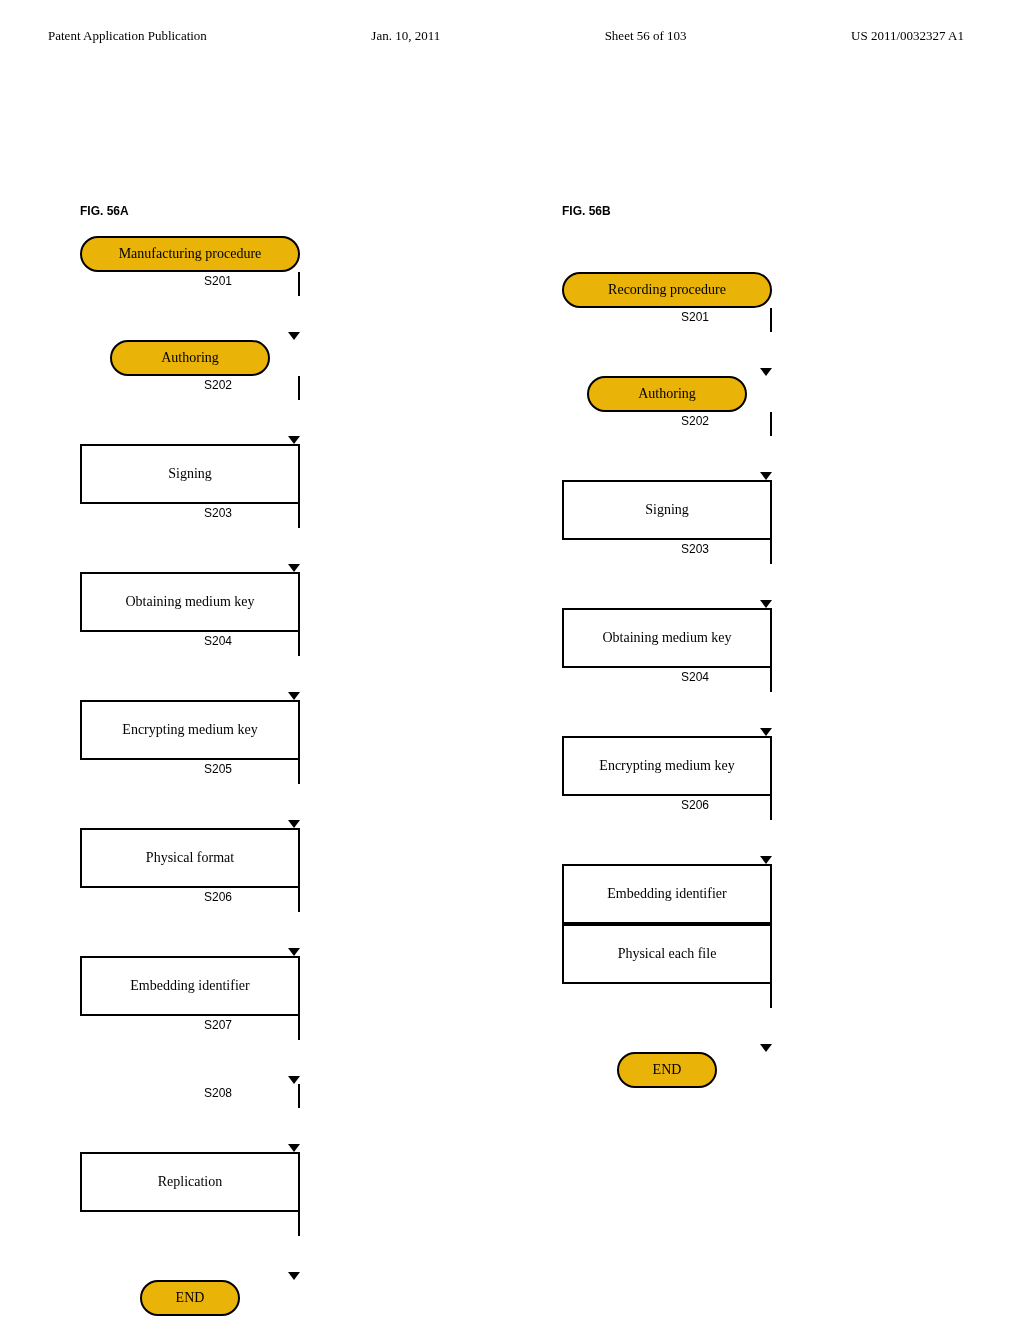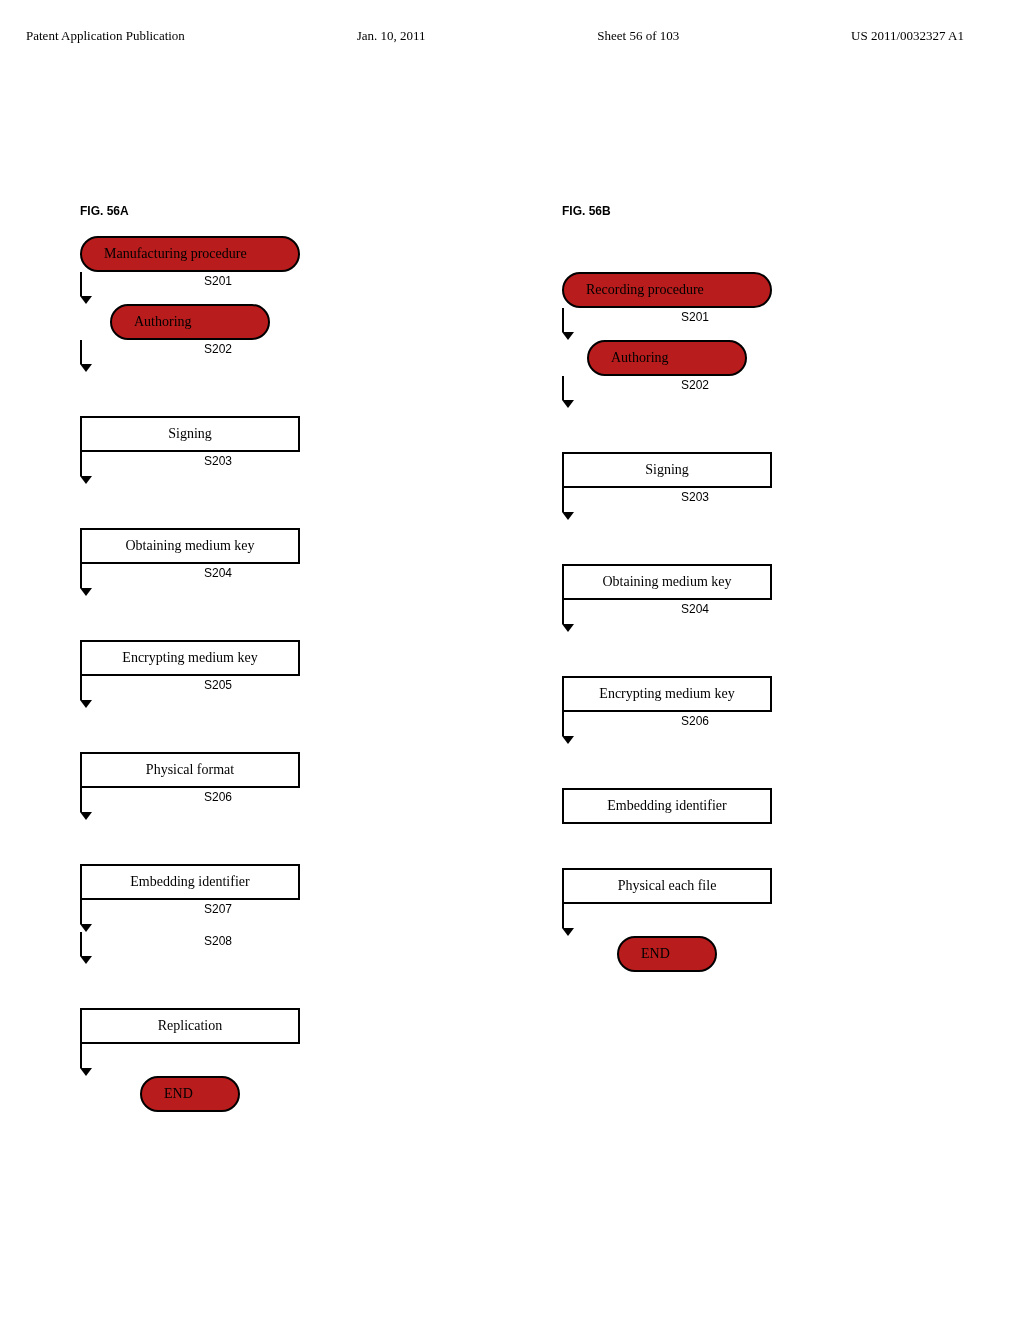--- a/index.html
+++ b/index.html
@@ -9,21 +9,21 @@
       width: 1024px;
       min-height: 1320px;
       position: relative;
       color: #000;
     }
 
     .page-header {
       display: flex;
       justify-content: space-between;
       align-items: center;
-      padding: 28px 60px 0 26px;
+      padding: 28px 60px 0 48px;
       font-size: 14px;
     }
 
     .page-header span {
       font-size: 13px;
     }
 
     .diagrams-area {
       display: flex;
       flex-direction: row;
@@ -52,59 +52,59 @@
       align-items: center;
       position: relative;
     }
 
     
     .node-pill {
       border: 2px solid #000;
       border-radius: 28px;
       padding: 8px 22px;
       font-size: 14px;
-      text-align: left;
-      background: #b91c1c;
+      text-align: center;
+      background: #eab308;
       min-width: 160px;
       position: relative;
     }
 
     
     .node-rect {
       border: 2px solid #000;
       border-radius: 0;
-      padding: 8px 12px;
+      padding: 20px 12px;
       font-size: 14px;
       text-align: center;
       background: #fff;
       min-width: 200px;
       position: relative;
-      margin-top: 44px;
     }
 
     .arrow-line {
       width: 2px;
       background: #000;
       height: 24px;
     }
 
     .arrow-head {
       width: 0;
       height: 0;
       border-left: 6px solid transparent;
       border-right: 6px solid transparent;
       border-top: 8px solid #000;
     }
 
     .arrow-with-label {
       position: relative;
       display: flex;
       flex-direction: column;
-      align-items: flex-start;
+      align-items: flex-end;
       width: 100%;
+      gap: 36px;
     }
 
     .slabel {
       position: absolute;
       left: calc(50% + 14px);
       top: 2px;
       font-size: 12px;
       font-family: Arial, sans-serif;
       white-space: nowrap;
     }

